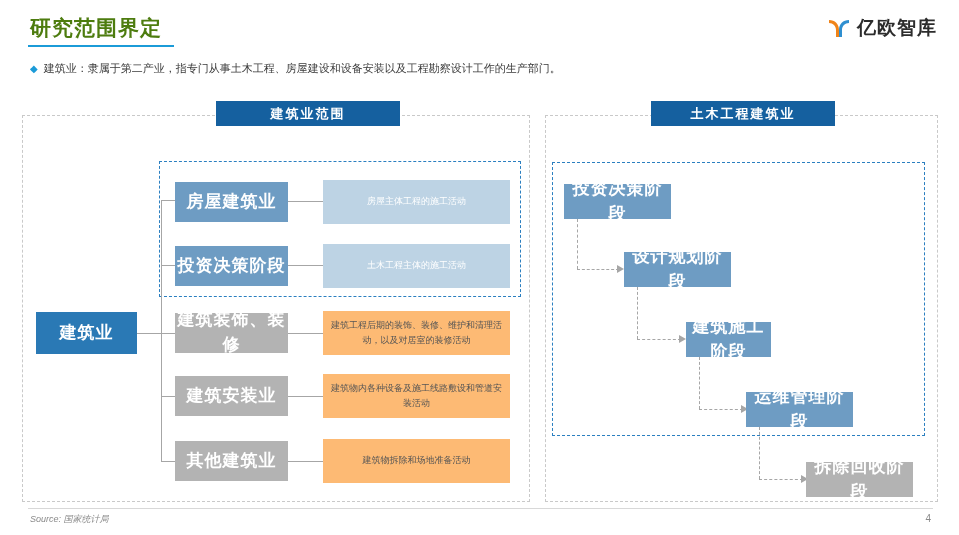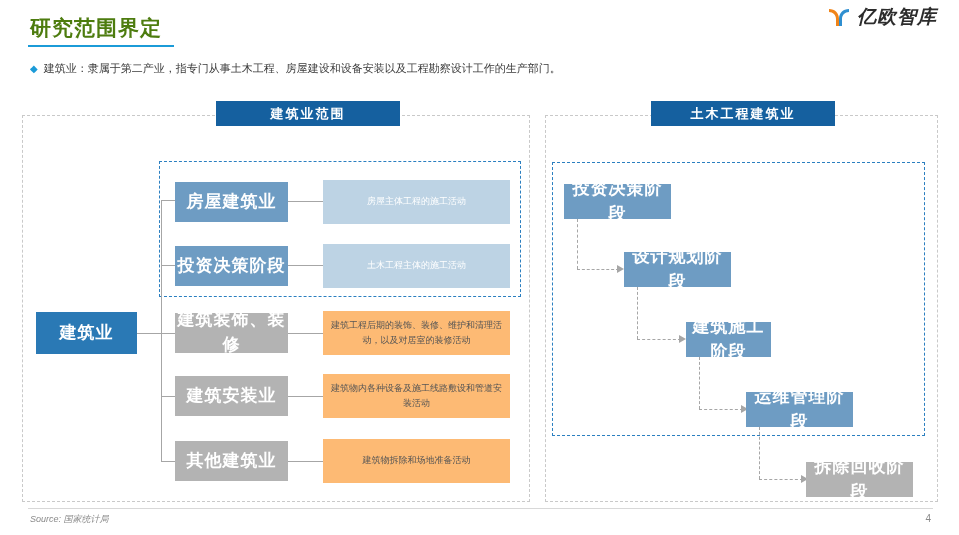--- a/index.html
+++ b/index.html
@@ -45,25 +45,24 @@
   #subtitle-row .bullet {
     color: #1b9bd8;
     font-size: 10px;
     margin-right: 6px;
   }
 
   
   #logo {
     position: absolute;
     right: 22px;
-    top: 4px;
+    top: 15px;
     display: flex;
     align-items: center;
     gap: 5px;
-    font-style: italic;
   }
   #logo .mark {
     width: 26px;
     height: 26px;
     position: relative;
   }
   #logo .logo-text {
     font-size: 19px;
     font-weight: bold;
     color: #2c2c2c;

